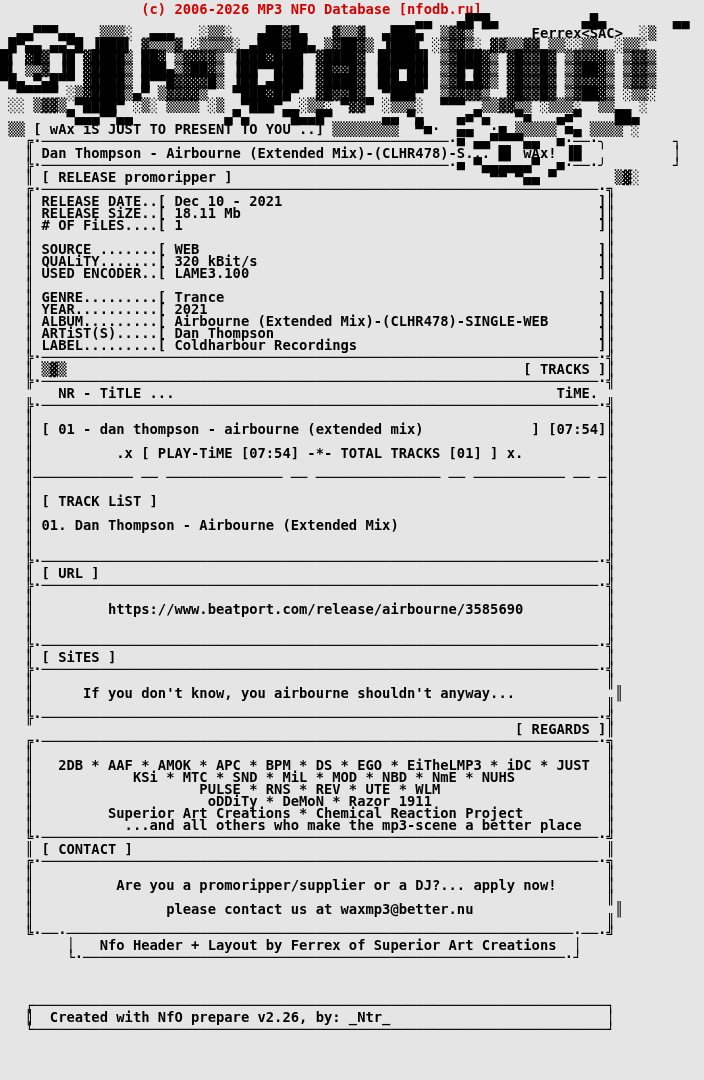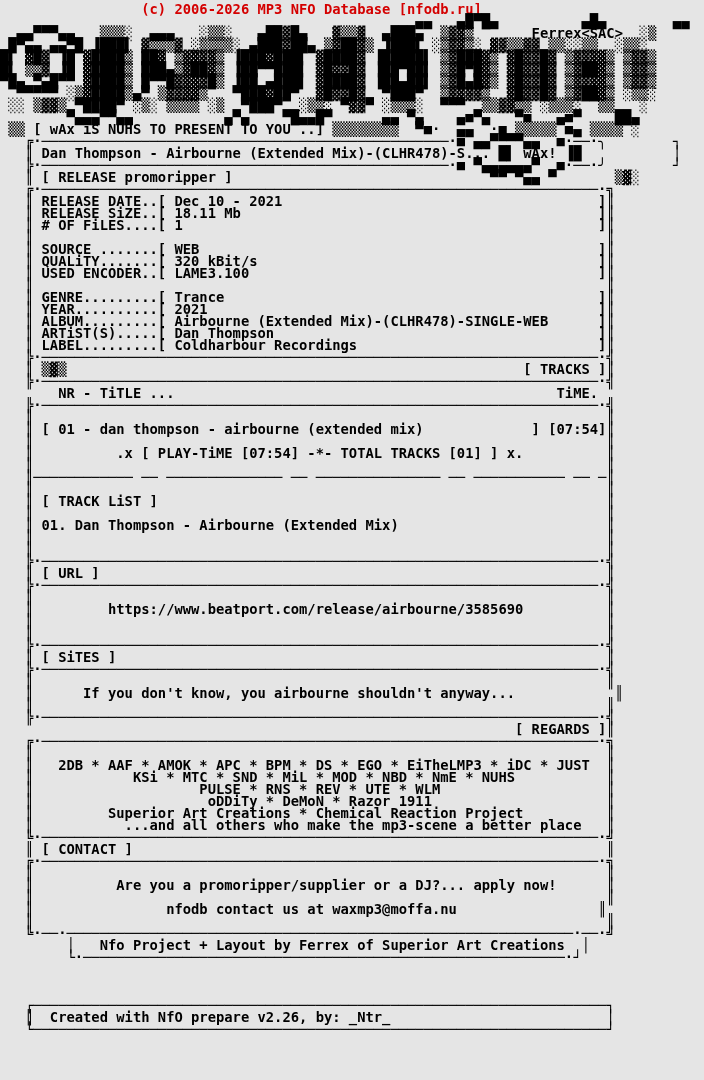--- a/index.html
+++ b/index.html
@@ -31,21 +31,21 @@
   <pre class="nfo red" style="color: rgb(212, 0, 0);">                 (c) 2006-2026 MP3 NFO Database [nfodb.ru]</pre>
   <pre class="nfo">                                                  ▄▄   ▄█▀█▄          ▄█▄        ▄▄
   ▄▄▀▀▀▄▄   ▒▒▒░  ▄▄▄   ░▒▒░   ▄██▓█▄   ▓▒▒▓  ▄███▄  ▒▓▓▒       Ferrex&lt;SAC&gt;  ░▒
  █▀▄▄ ▄▄▀█ ▐███▌ ▓▒▒▒▓ ░▒▒▒▒░ ▄███▓██▄ ▒▓██▓▒ ▐███▌ ░▒▓▓▒░ ▓▓▒▒▓▓ ▒▒░░▒▒  ░▒▒░
 █▌ ▓█▓ ▐█ ▓████▒ ██▓ ▒▓▓▓▓▒ ▐███▓███▌ ▓████▓ ▐█████▌ ▒▓███▓▒ ▓█▓▓█▓ ▒▓▓▓▓▒ ▒▓▓▒
 █▌ ▒▒▓ ▐█ ▓████▒ ███▄▒▓██▓▒ ▐██▀▀███▌ ▓█▓▓█▓ ▐██▀██▌ ▒▓█▀█▓▒ ▓█▓▓█▓ ▒▓██▓▒ ▒▓▓▒
 ▀█▄ ▀▄█▀▀ ▓████▒ █▀▀█▓▓▓▓█▒ ▐██ ▄███▌ ▓████▓ ▐██▄██▌ ▒▓█▄█▓▒ ▓█▓▓█▓ ▒▓▓▓▓▒ ▒▓▓▒
   ▀▀▀▀▀ ░▒▓████▒▄▀ ▒▓▓▓▓▒   ▀███▓██▀  ▓█▓▓█▓  ▀███▀  ▒▓▓▓▓▒  ▓█▓▓█▓ ▒▓██▓▒ ░▒▒░
  ░░ ▒▓▓▒ ▀████▀ ░▒░ ▒▒▒▒ ░▒  ▀███▀  ░▒▒░ ▀▓▓▀ ░▒▒▒░  ▀▀▀  ▒▒▓▓▒▒ ░▒▒▒░  ▒▒   ░
         ▀▄▄▄▀▀▄▄           ▄▀▄    ▀█▄▄█▀      ▄▄ ▀▄    ▄■▀▄   ▀■   ▄■▀    ██▄</pre>
-  <pre class="nfo"> ▒▒ [ wAx iS NUHS TO PRESENT TO YOU ..] ▒▒▒▒▒▒▒▒  ▀■·  ▄▄  ·■ ▒▒▒▒▒ ■▄ ▒▒▒▒ ░</pre>
+  <pre class="nfo"> ▒▒ [ wAx iS JUST TO PRESENT TO YOU ..] ▒▒▒▒▒▒▒▒  ▀■·  ▄▄  ·■ ▒▒▒▒▒ ■▄ ▒▒▒▒ ░</pre>
   <pre class="nfo">   ╔·─────────────────────────────────────────────────·■ ▄▄▀▀▀▀▄▄  ■·──·╮        ┐
    ║ Dan Thompson - Airbourne (Extended Mix)-(CLHR478)-S... █▌ wAx! ▐█           │
    ╠·─────────────────────────────────────────────────·■ ▀▄▄▄▄▄▄▀  ■·──·╯        ┘</pre>
   <pre class="nfo">   ║ [ RELEASE promoripper ]                               ▀▀ ▀▄▄ ▀       ▒▓░</pre>
   <pre class="nfo">   ╔·───────────────────────────────────────────────────────────────────·╗
    ║ RELEASE DATE..[ Dec 10 - 2021                                      ]║
    ║ RELEASE SiZE..[ 18.11 Mb                                           ]║
    ║ # OF FiLES....[ 1                                                  ]║
    ║                                                                     ║
    ║ SOURCE .......[ WEB                                                ]║
@@ -96,21 +96,21 @@
    ║                    PULSE * RNS * REV * UTE * WLM                    ║
    ║                     oDDiTy * DeMoN * Razor 1911                     ║
    ║         Superior Art Creations * Chemical Reaction Project          ║
    ║           ...and all others who make the mp3-scene a better place   ║
    ╚·───────────────────────────────────────────────────────────────────·╝</pre>
   <pre class="nfo">   ║ [ CONTACT ]                                                         ║
    ╔·───────────────────────────────────────────────────────────────────·╗
    ║                                                                     ║
    ║          Are you a promoripper/supplier or a DJ?... apply now!      ║
    ║                                                                     ║
-   ║                nfodb contact us at waxmp3@moffa.nu                 ║
+   ║                please contact us at waxmp3@better.nu                 ║
    ║                                                                     ║
    ╚·──·─────────────────────────────────────────────────────────────·──·╝</pre>
-  <pre class="nfo">        │   Nfo Project + Layout by Ferrex of Superior Art Creations  │
+  <pre class="nfo">        │   Nfo Header + Layout by Ferrex of Superior Art Creations  │
         └·──────────────────────────────────────────────────────────·┘</pre>
   <pre class="nfo gap-top">   ┌─────────────────────────────────────────────────────────────────────┐
    ║  Created with NfO prepare v2.26, by: _Ntr_                          │
    └─────────────────────────────────────────────────────────────────────┘</pre>
 </div>
 
 </body></html>

